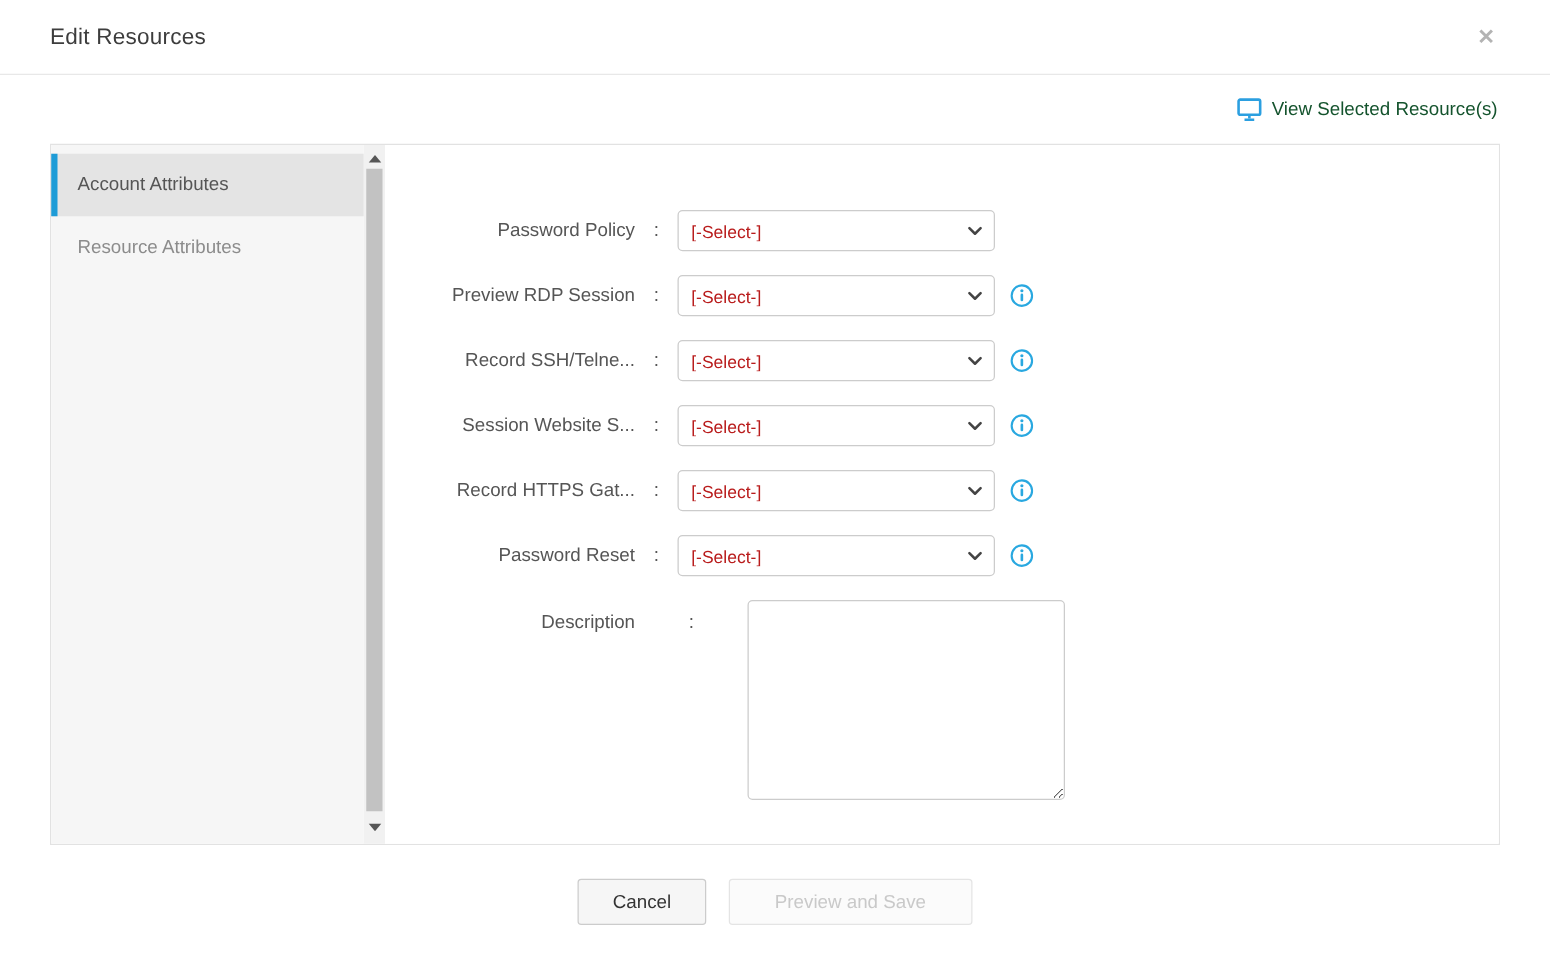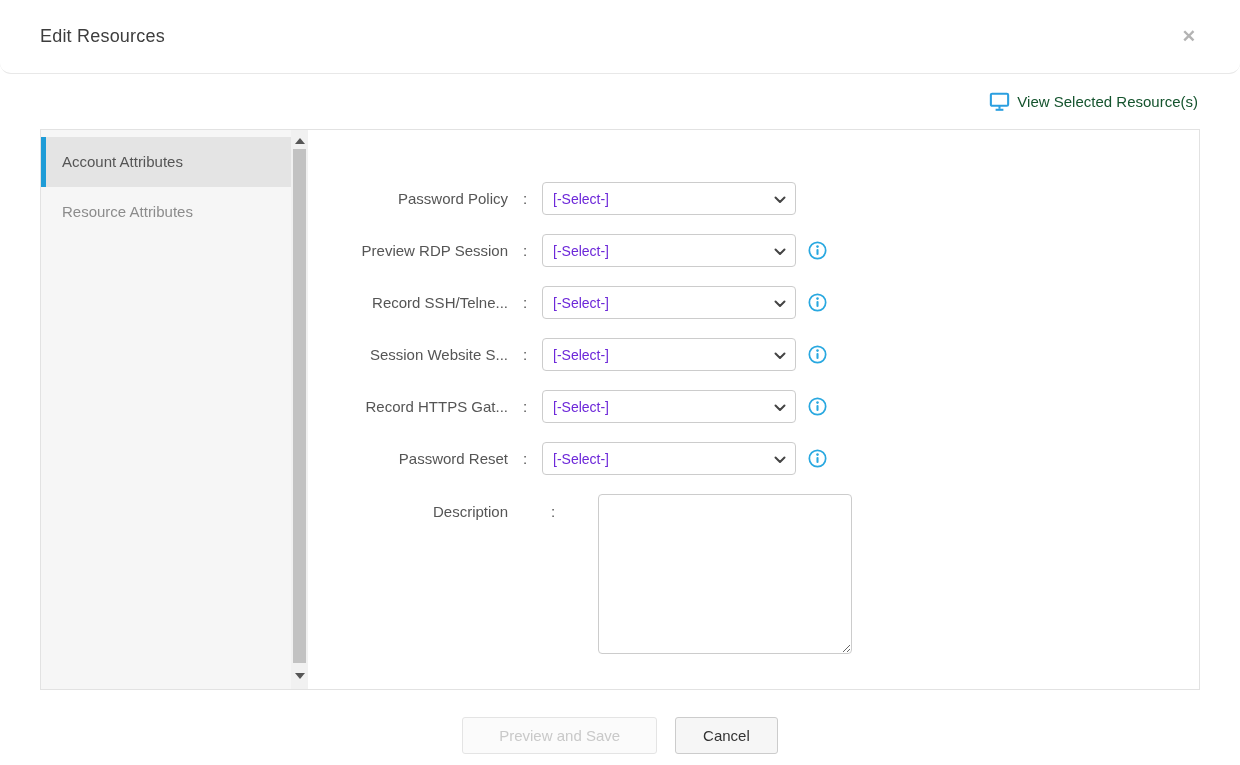--- a/index.html
+++ b/index.html
@@ -6,25 +6,24 @@
   html, body { width: 1240px; height: 765px; overflow: hidden; }
   body {
     font-family: "Liberation Sans", sans-serif;
     background: #ffffff;
     color: #444;
   }
   .dialog { position: relative; width: 1240px; height: 765px; background: #fff; }
 
   
   .dlg-header {
-    height: 74px;
+    height: 60px;
     display: flex; align-items: center;
     padding: 0 40px;
     border-bottom: 1px solid #e8e8e8;
-    border-radius: 11px;
   }
   .dlg-title { font-size: 18px; font-weight: 400; color: #3d3d3d; letter-spacing: .2px; }
   .spacer { flex: 1; }
   .close-btn {
     border: none; background: transparent;
     font-size: 17px; font-weight: 700; color: #b3b3b3;
     cursor: pointer; line-height: 1; padding: 4px;
     font-family: "Liberation Sans", sans-serif;
   }
 
@@ -86,21 +85,21 @@
   .row { display: flex; align-items: center; height: 33px; margin-bottom: 19px; }
   .row.ta-row { align-items: flex-start; height: auto; margin-bottom: 0; gap: 28px; }
   .lbl { width: 200px; text-align: right; font-size: 15px; color: #555; white-space: nowrap; overflow: hidden; }
   .ta-row .lbl { padding-top: 9px; }
   .colon { width: 34px; text-align: center; font-size: 15px; color: #555; }
   .sel-wrap { position: relative; width: 254px; height: 33px; }
   select.sel {
     width: 100%; height: 100%;
     -webkit-appearance: none; -moz-appearance: none; appearance: none;
     border: 1px solid #ccc; border-radius: 4px;
-    background: #fff; color: #6d28d9;
+    background: #fff; color: #b91c1c;
     font-size: 14px; font-family: "Liberation Sans", sans-serif;
     padding: 0 30px 0 10px; cursor: pointer; outline: none;
   }
   .chev { position: absolute; right: 10px; top: 50%; transform: translateY(-50%); pointer-events: none; }
   .info { margin-left: 12px; display: flex; align-items: center; cursor: pointer; }
   textarea.desc {
     width: 254px; height: 160px;
     border: 1px solid #ccc; border-radius: 4px;
     resize: both; outline: none;
     font-family: "Liberation Sans", sans-serif; font-size: 14px; color: #444;
@@ -296,17 +295,17 @@
       <div class="row ta-row">
         <div class="lbl">Description</div>
         <div class="colon" style="padding-top:9px;">:</div>
         <textarea class="desc" style=""></textarea>
       </div>
 
     </div>
   </div>
 
   <div class="footer">
+    <button class="btn btn-cancel">Cancel</button>
     <button class="btn btn-primary-disabled" disabled="">Preview and Save</button>
-    <button class="btn btn-cancel">Cancel</button>
   </div>
 
 </div>
 
 </body></html>

